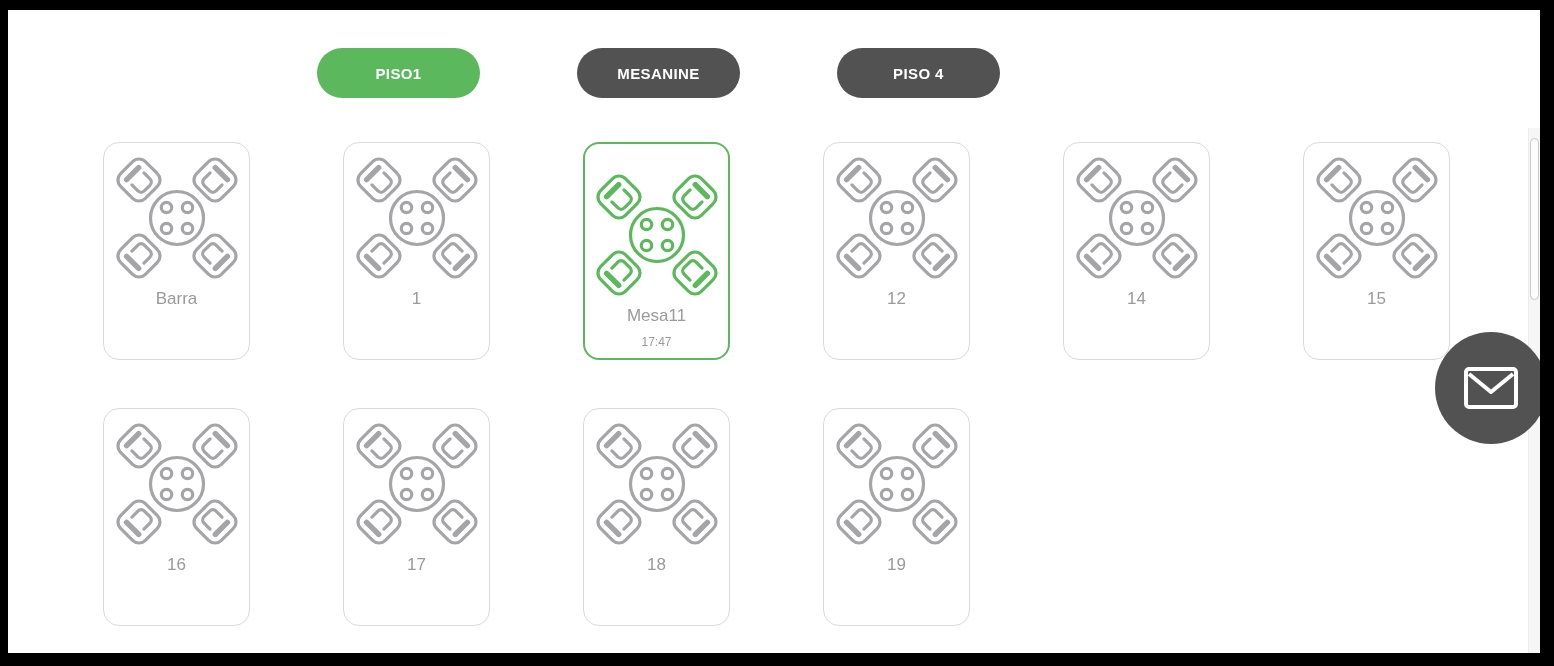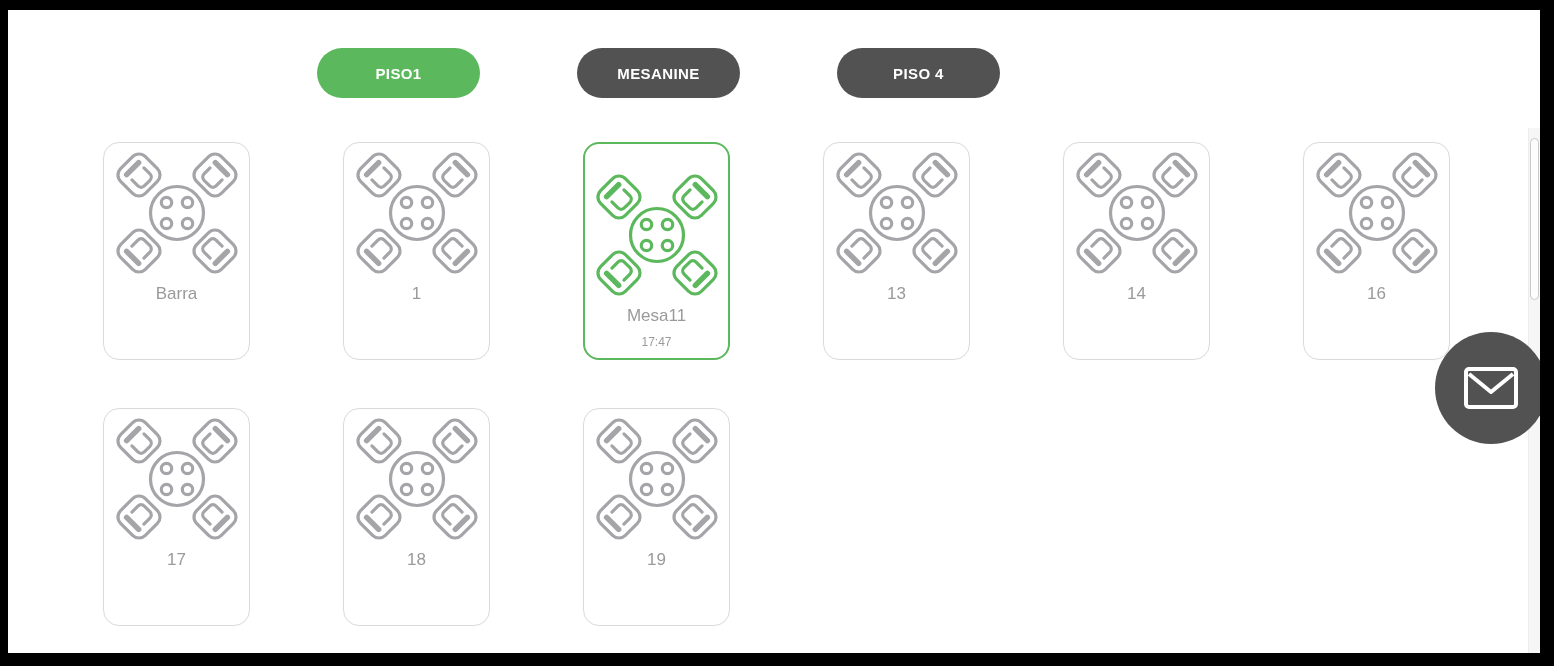--- a/index.html
+++ b/index.html
@@ -31,21 +31,21 @@
   
   .grid{
     position:absolute;left:95px;top:132px;
     display:grid;grid-template-columns:repeat(6,147px);
     column-gap:93px;row-gap:48px;
   }
   .card{
     width:147px;height:218px;background:#fff;
     border:1px solid var(--card-border);border-radius:16px;
     display:flex;flex-direction:column;align-items:center;
-    cursor:pointer;color:var(--icon-gray);
+    padding-top:5px;cursor:pointer;color:var(--icon-gray);
   }
   .card.occupied{border:2px solid var(--green);color:var(--green);padding-top:21px;}
   .ticon{display:block;}
   .ticon *{stroke:currentColor;fill:none;}
   .tlabel{
     margin-top:1px;font-size:17px;color:var(--label-gray);
     line-height:20px;font-weight:400;
   }
   .ttime{margin-top:7px;font-size:12px;color:var(--label-gray);line-height:18px;}
   
@@ -117,28 +117,35 @@
     <svg class="ticon" width="140" height="140" viewBox="0 0 140 140">
       <use href="#ticon"></use>
     </svg>
     <div class="tlabel">Mesa11</div>
     <div class="ttime">17:47</div>
   </div>
       <div class="card">
     <svg class="ticon" width="140" height="140" viewBox="0 0 140 140">
       <use href="#ticon"></use>
     </svg>
-    <div class="tlabel">13</div>
+    <div class="tlabel">12</div>
 
   </div>
       <div class="card">
     <svg class="ticon" width="140" height="140" viewBox="0 0 140 140">
       <use href="#ticon"></use>
     </svg>
     <div class="tlabel">14</div>
+
+  </div>
+      <div class="card">
+    <svg class="ticon" width="140" height="140" viewBox="0 0 140 140">
+      <use href="#ticon"></use>
+    </svg>
+    <div class="tlabel">15</div>
 
   </div>
       <div class="card">
     <svg class="ticon" width="140" height="140" viewBox="0 0 140 140">
       <use href="#ticon"></use>
     </svg>
     <div class="tlabel">16</div>
 
   </div>
       <div class="card">

